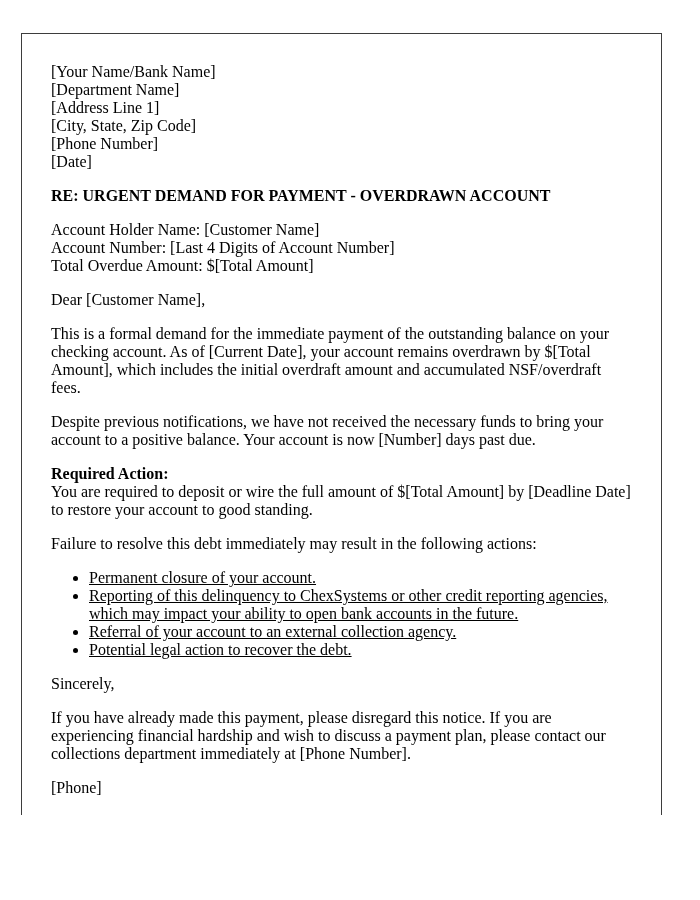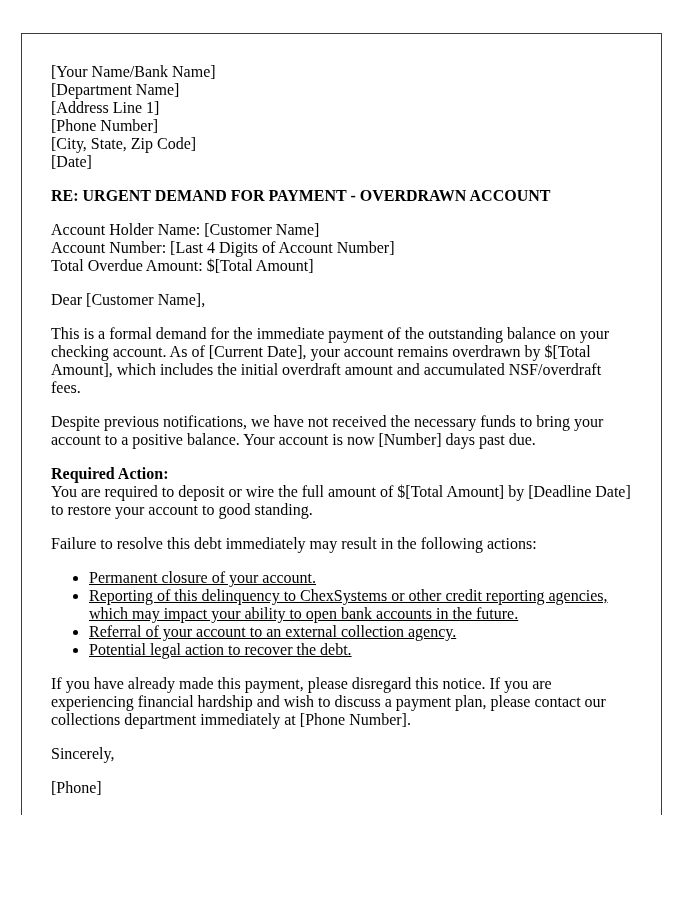--- a/index.html
+++ b/index.html
@@ -50,22 +50,22 @@
 </style>
 </head>
 <body>
 
 <div class="letter-box">
 
   <div class="block">
     <div>[Your Name/Bank Name]</div>
     <div>[Department Name]</div>
     <div>[Address Line 1]</div>
+    <div>[City, State, Zip Code]</div>
     <div>[Phone Number]</div>
-    <div>[City, State, Zip Code]</div>
     <div>[Date]</div>
   </div>
 
   <p class="bold">RE: URGENT DEMAND FOR PAYMENT - OVERDRAWN ACCOUNT</p>
 
   <div class="block">
     <div>Account Holder Name: [Customer Name]</div>
     <div>Account Number: [Last 4 Digits of Account Number]</div>
     <div>Total Overdue Amount: $[Total Amount]</div>
   </div>
@@ -83,22 +83,22 @@
 
   <p>Failure to resolve this debt immediately may result in the following actions:</p>
 
   <ul class="consequences">
     <li>Permanent closure of your account.</li>
     <li>Reporting of this delinquency to ChexSystems or other credit reporting agencies, which may impact your ability to open bank accounts in the future.</li>
     <li>Referral of your account to an external collection agency.</li>
     <li>Potential legal action to recover the debt.</li>
   </ul>
 
+  <p>Sincerely,</p>
+
   <p>If you have already made this payment, please disregard this notice. If you are experiencing financial hardship and wish to discuss a payment plan, please contact our collections department immediately at [Phone Number].</p>
-
-  <p>Sincerely,</p>
 
   <div class="block">
     <div>[Phone]</div>
 
   </div>
 
 </div>
 
 </body></html>

